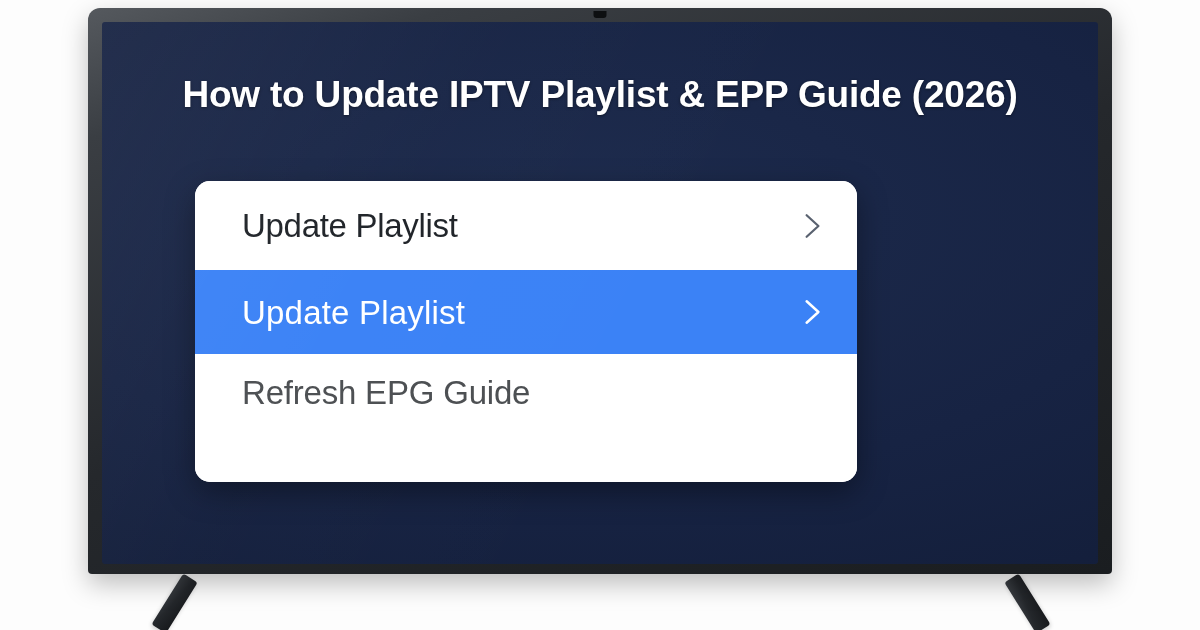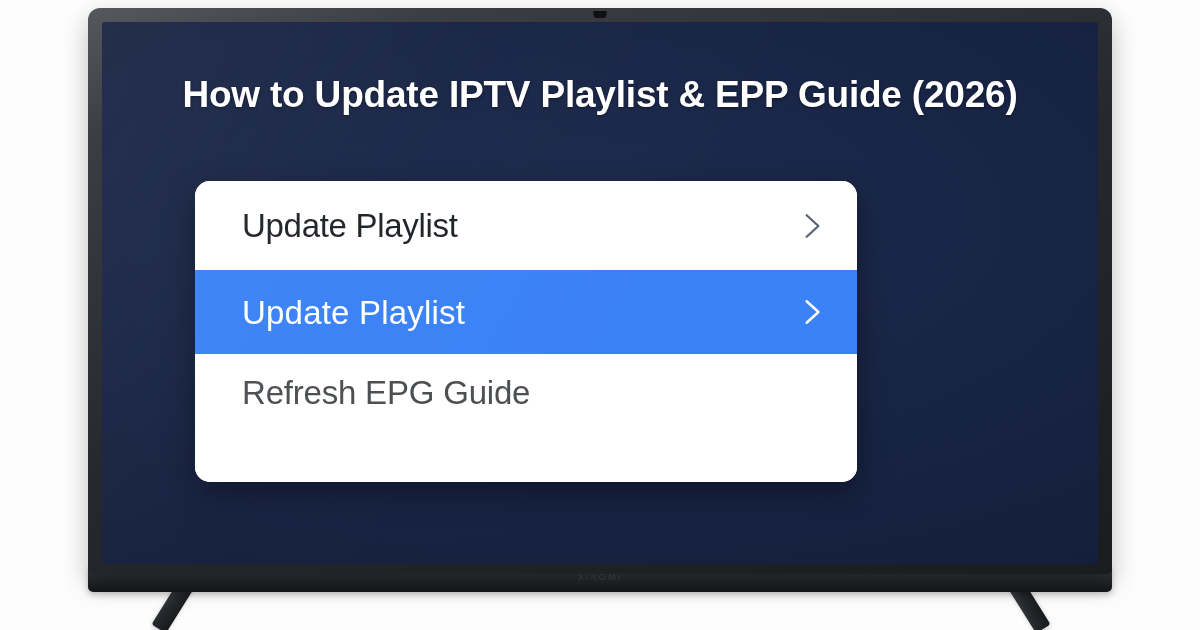--- a/index.html
+++ b/index.html
@@ -201,23 +201,20 @@
   }
 </style>
 </head>
 <body>
 
 <div id="scene">
 
   <div class="leg" id="leg-left"></div>
   <div class="leg" id="leg-right"></div>
 
-  <div id="tv-chin">
-    <div id="tv-brand">XIAOMI</div>
-  </div>
 
   <div id="tv-body">
     <div id="tv-sensor"></div>
 
     <div id="tv-screen">
 
       <div id="headline">How to Update IPTV Playlist &amp; EPP Guide (2026)</div>
 
       <div id="menu-card">
 

